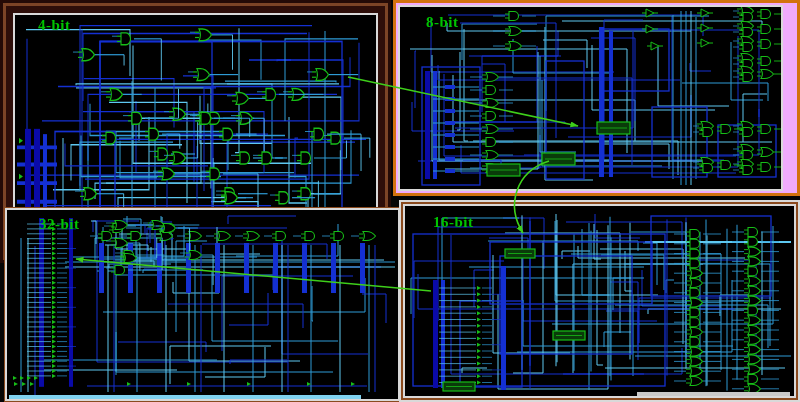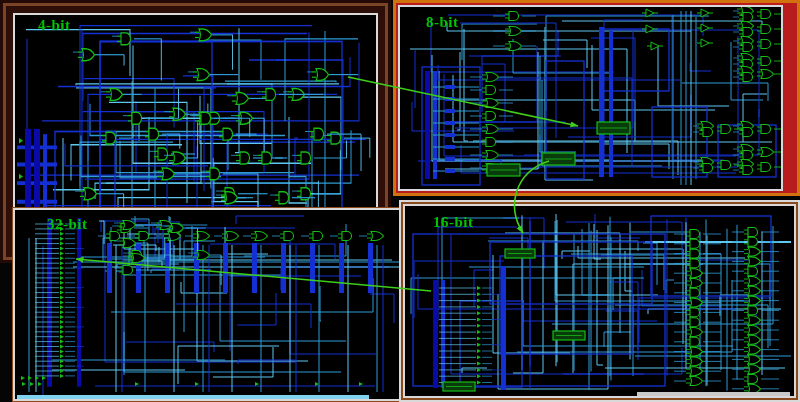--- a/index.html
+++ b/index.html
@@ -4,21 +4,21 @@
 <style>
   *{box-sizing:border-box;margin:0;padding:0}
   body{margin:0;background:#fff}
   .fig{position:relative;width:800px;height:402px;background:var(--bg);overflow:hidden;font-family:"Liberation Serif",serif}
   .panel{position:absolute}
   .f1,.f2,.f3{height:100%}
   .p4 .f1{border:3px solid var(--fmd)}
   .p4 .f2{border:3px solid var(--ft)}
   .p4 .f3{border:7px solid var(--fm)}
   .p8 .f1{border:3px solid var(--fo)}
-  .p8 .f2{background:#b91c1c;padding:2px 14px 2px 2px}
+  .p8 .f2{background:#f0abfc;padding:2px 14px 2px 2px}
   .p32 .f1{border:1px solid var(--fb)}
   .p16 .f1{border:2px solid var(--fw)}
   .p16 .f2{border:2px solid var(--fb)}
   .p16 .f3{border:2px solid var(--fw)}
   .inner{position:relative;height:100%;background:#000;border:2px solid var(--fw);overflow:hidden}
   .p16 .inner{border:none}
   svg.sch{position:absolute;left:0;top:0;width:100%;height:100%;display:block}
   .plabel{position:absolute;z-index:3;color:var(--lab);font:bold 15px "Liberation Serif",serif;letter-spacing:.5px}
   .hscroll{position:absolute;bottom:0;height:4px;z-index:3}
   .p32 .hscroll{left:2px;width:352px;background:var(--sb32)}
@@ -592,21 +592,21 @@
                 <rect x="87" y="157" width="33" height="12" fill="#0a3b0a" stroke="#17bd17" stroke-width="1.2"></rect>
                 <line x1="90" y1="163" x2="117" y2="163" stroke="#17bd17" stroke-width="0.8"></line>
               </svg>
             <span class="plabel" style="left: 26px; top: 7px;">8-bit</span>
           </div>
         </div>
       </div>
     </div>
   </div>
 
-  <div class="panel p32" style="left: 12px; top: 207px; width: 397px; height: 195px;">
+  <div class="panel p32" style="left: 4px; top: 207px; width: 397px; height: 195px;">
     <div class="f1">
       <div class="f2">
         <div class="f3">
           <div class="inner">
             <svg class="sch" viewBox="0 0 391 189" preserveAspectRatio="none">
                 <path d="M212,83H166V72" fill="none" stroke="#5ec8f0" stroke-width="1"></path>
                 <path d="M346,66H215V141" fill="none" stroke="#1430d2" stroke-width="1"></path>
                 <path d="M267,65H109V165" fill="none" stroke="#2e9bd6" stroke-width="1"></path>
                 <path d="M331,14V46H229" fill="none" stroke="#2e9bd6" stroke-width="1"></path>
                 <path d="M109,122V162H326" fill="none" stroke="#2e9bd6" stroke-width="1"></path>

